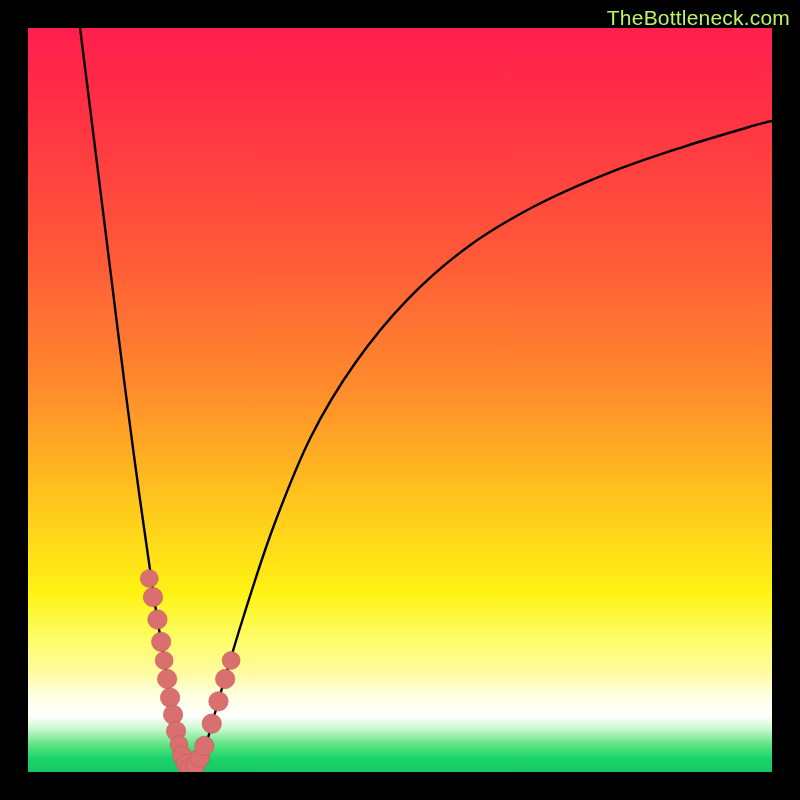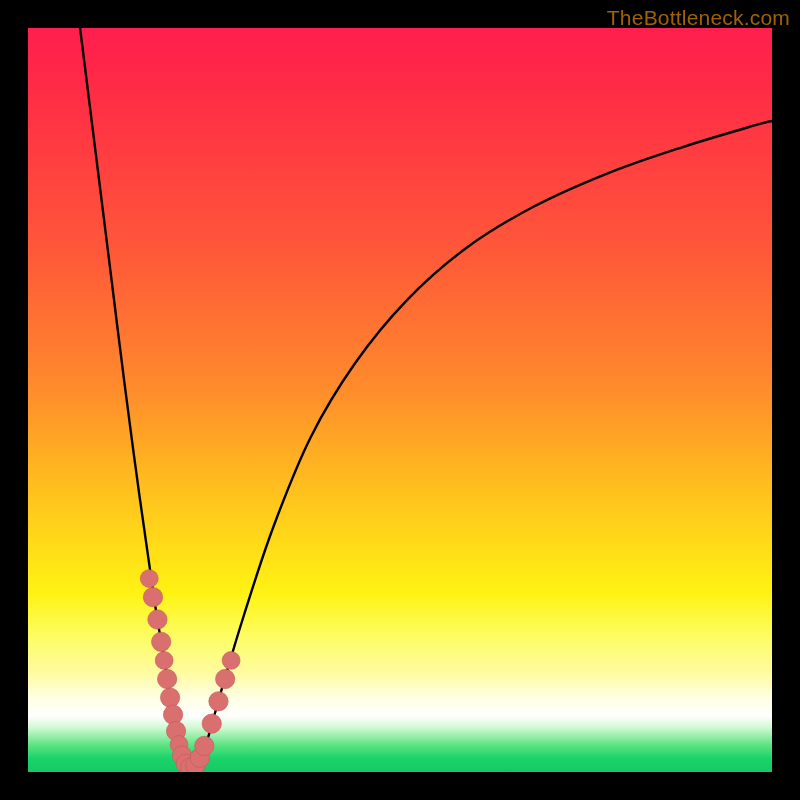--- a/index.html
+++ b/index.html
@@ -37,21 +37,21 @@
       #d2f9d2 94%,
       #57e27f 96.5%,
       #1ad36a 98.2%,
       #17c864 100%
     );
   }
   .watermark {
     position: absolute;
     top: 6px;
     right: 10px;
-    color: #a16207;
+    color: #bef264;
     font-size: 21px;
     font-weight: 400;
     letter-spacing: 0.2px;
     user-select: none;
   }
   svg.curves {
     position: absolute;
     left: 0;
     top: 0;
     width: 744px;

